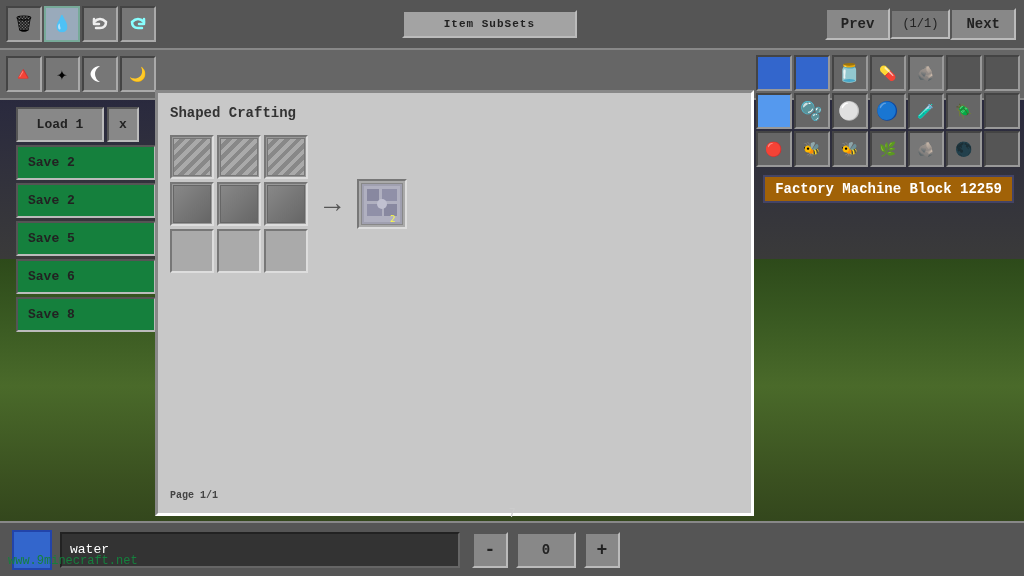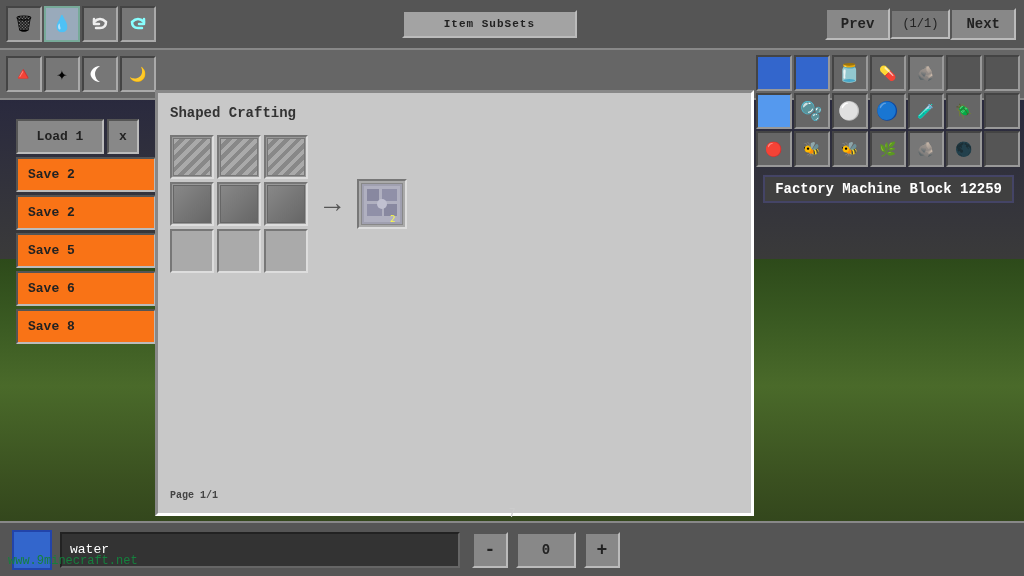--- a/index.html
+++ b/index.html
@@ -148,32 +148,32 @@
       display: flex;
       align-items: center;
       justify-content: center;
       font-size: 18px;
       cursor: pointer;
     }
 
     
     #left-sidebar {
       position: absolute;
-      top: 100px;
+      top: 88px;
       left: 0;
       width: 155px;
       z-index: 10;
       padding: 16px;
     }
 
     .sidebar-btn {
       display: block;
       width: 140px;
       margin: 3px 0;
-      background: #f97316;
+      background: #15803d;
       border: 2px solid #555;
       border-right-color: #bbb;
       border-bottom-color: #bbb;
       padding: 8px 10px;
       font-size: 13px;
       color: #222;
       font-weight: bold;
       cursor: pointer;
       font-family: 'Courier New', monospace;
       text-align: left;
@@ -363,21 +363,21 @@
       font-size: 10px;
       color: #555;
       text-align: center;
     }
 
     
     #tooltip {
       position: absolute;
       top: 175px;
       right: 10px;
-      background: #404040;
+      background: #a16207;
       border: 2px solid #444466;
       padding: 4px 10px;
       font-size: 14px;
       color: #fff;
       font-weight: bold;
       z-index: 20;
       white-space: nowrap;
       margin-left: 16px;
     }
 

